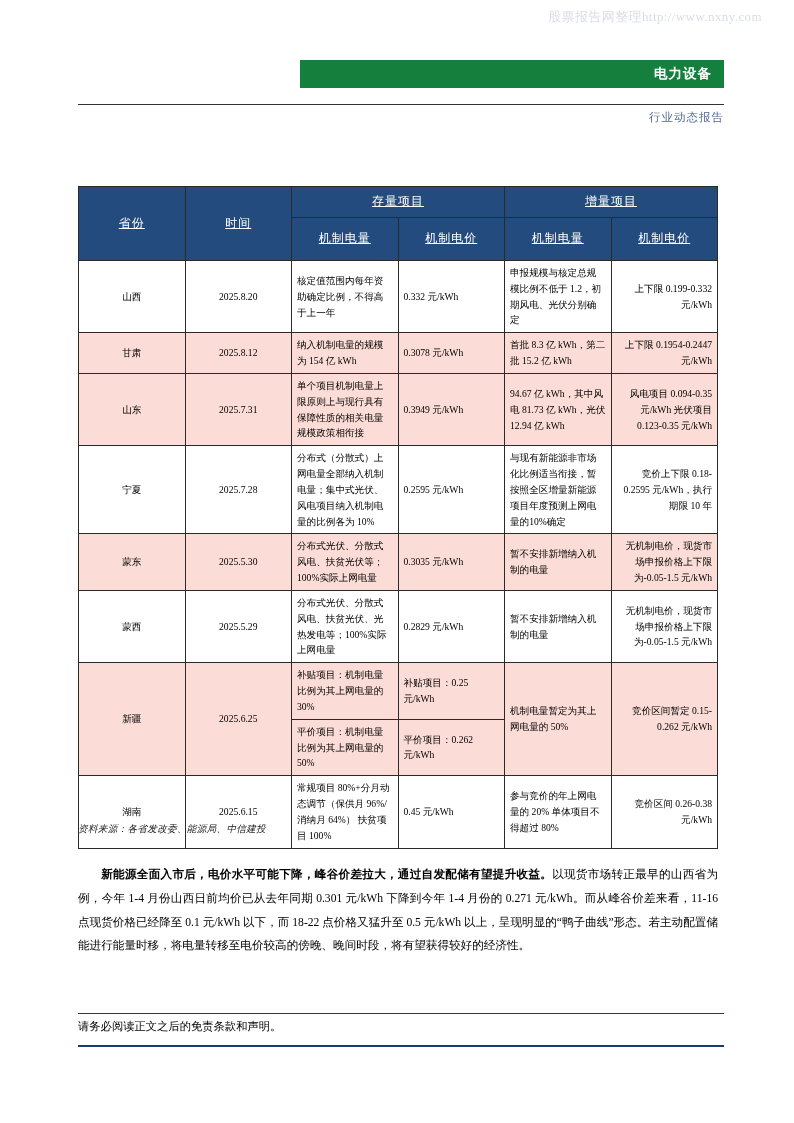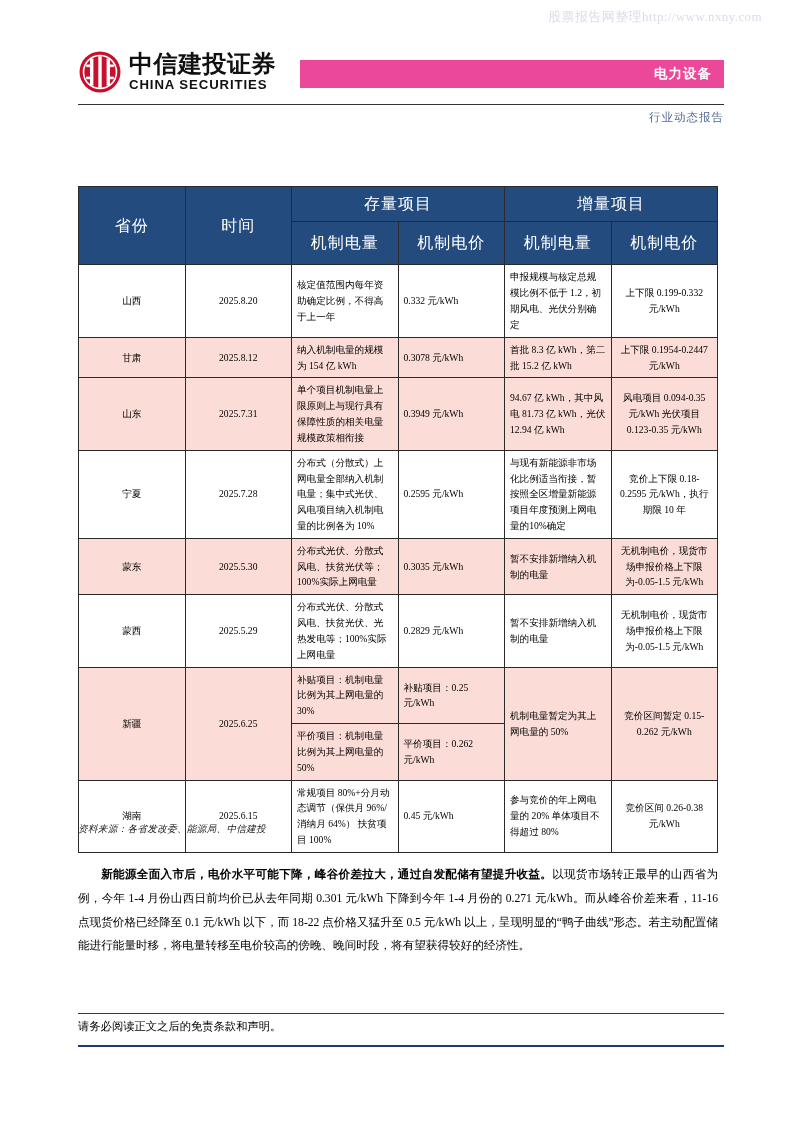--- a/index.html
+++ b/index.html
@@ -79,21 +79,21 @@
     display: block;
     margin-top: 2px;
   }
 
   .header-bar {
     position: absolute;
     left: 222px;
     right: 0;
     top: 14px;
     height: 28px;
-    background: #ec4899;
+    background: #15803d;
     color: #ffffff;
   }
   .header-bar-label {
     position: absolute;
     right: 12px;
     top: 50%;
     transform: translateY(-50%);
     font-size: 13.5px;
     font-weight: bold;
     letter-spacing: 1px;
@@ -156,40 +156,41 @@
     line-height: 1.65;
     vertical-align: middle;
     word-break: break-word;
   }
   table.policy thead th {
     background: #234b7e;
     color: #ffffff;
     font-weight: normal;
     text-align: center;
     letter-spacing: 1px;
-    font-size: 16px;
+    font-size: 12px;
+    text-decoration: underline;
   }
   thead th.hdr-top { height: 22px; }
   thead th.hdr-sub { height: 34px; }
 
   td.c-prov {
     text-align: center;
     width: 26px;
     letter-spacing: 0;
     line-height: 1.5;
   }
   td.c-time {
     text-align: center;
     width: 62px;
     white-space: nowrap;
   }
   td.c-stock-vol { width: 182px; text-align: left; }
   td.c-stock-price { width: 72px; text-align: left; }
   td.c-inc-vol { width: 172px; text-align: left; }
-  td.c-inc-price { width: 124px; text-align: center; }
+  td.c-inc-price { width: 124px; text-align: right; }
 
   tr.row-white td { background: #ffffff; }
   tr.row-pink td { background: #fbdcd6; }
   .ctr { text-align: center; }
 
   
   .source {
     position: absolute;
     left: 78px;
     top: 823px;
@@ -245,39 +246,20 @@
   }
 </style>
 </head>
 <body>
 
 <div class="page">
 
   <div class="watermark">股票报告网整理http://www.nxny.com</div>
 
   <div class="header">
-    <div class="logo-wrap">
-      <div class="logo-mark">
-        <svg viewBox="0 0 44 44" width="44" height="44" aria-hidden="true">
-          <circle cx="22" cy="22" r="20.5" fill="#c8102e"></circle>
-          <circle cx="22" cy="22" r="16.5" fill="none" stroke="#ffffff" stroke-width="1.6"></circle>
-          <rect x="12" y="8.5" width="3.4" height="27" fill="#ffffff"></rect>
-          <rect x="20.3" y="6.2" width="3.4" height="31.6" fill="#ffffff"></rect>
-          <rect x="28.6" y="8.5" width="3.4" height="27" fill="#ffffff"></rect>
-          <rect x="8.2" y="14.5" width="5.2" height="2.6" fill="#ffffff"></rect>
-          <rect x="8.2" y="26.6" width="5.2" height="2.6" fill="#ffffff"></rect>
-          <rect x="30.6" y="14.5" width="5.2" height="2.6" fill="#ffffff"></rect>
-          <rect x="30.6" y="26.6" width="5.2" height="2.6" fill="#ffffff"></rect>
-        </svg>
-      </div>
-      <div class="logo-text">
-        <span class="logo-cn">中信建投证券</span>
-        <span class="logo-en">CHINA SECURITIES</span>
-      </div>
-    </div>
     <div class="header-bar">
       <span class="header-bar-label">电力设备</span>
     </div>
   </div>
   <div class="header-rule"></div>
   <div class="subtitle">行业动态报告</div>
 
 
   <div class="tbl-wrap">
     <table class="policy">

